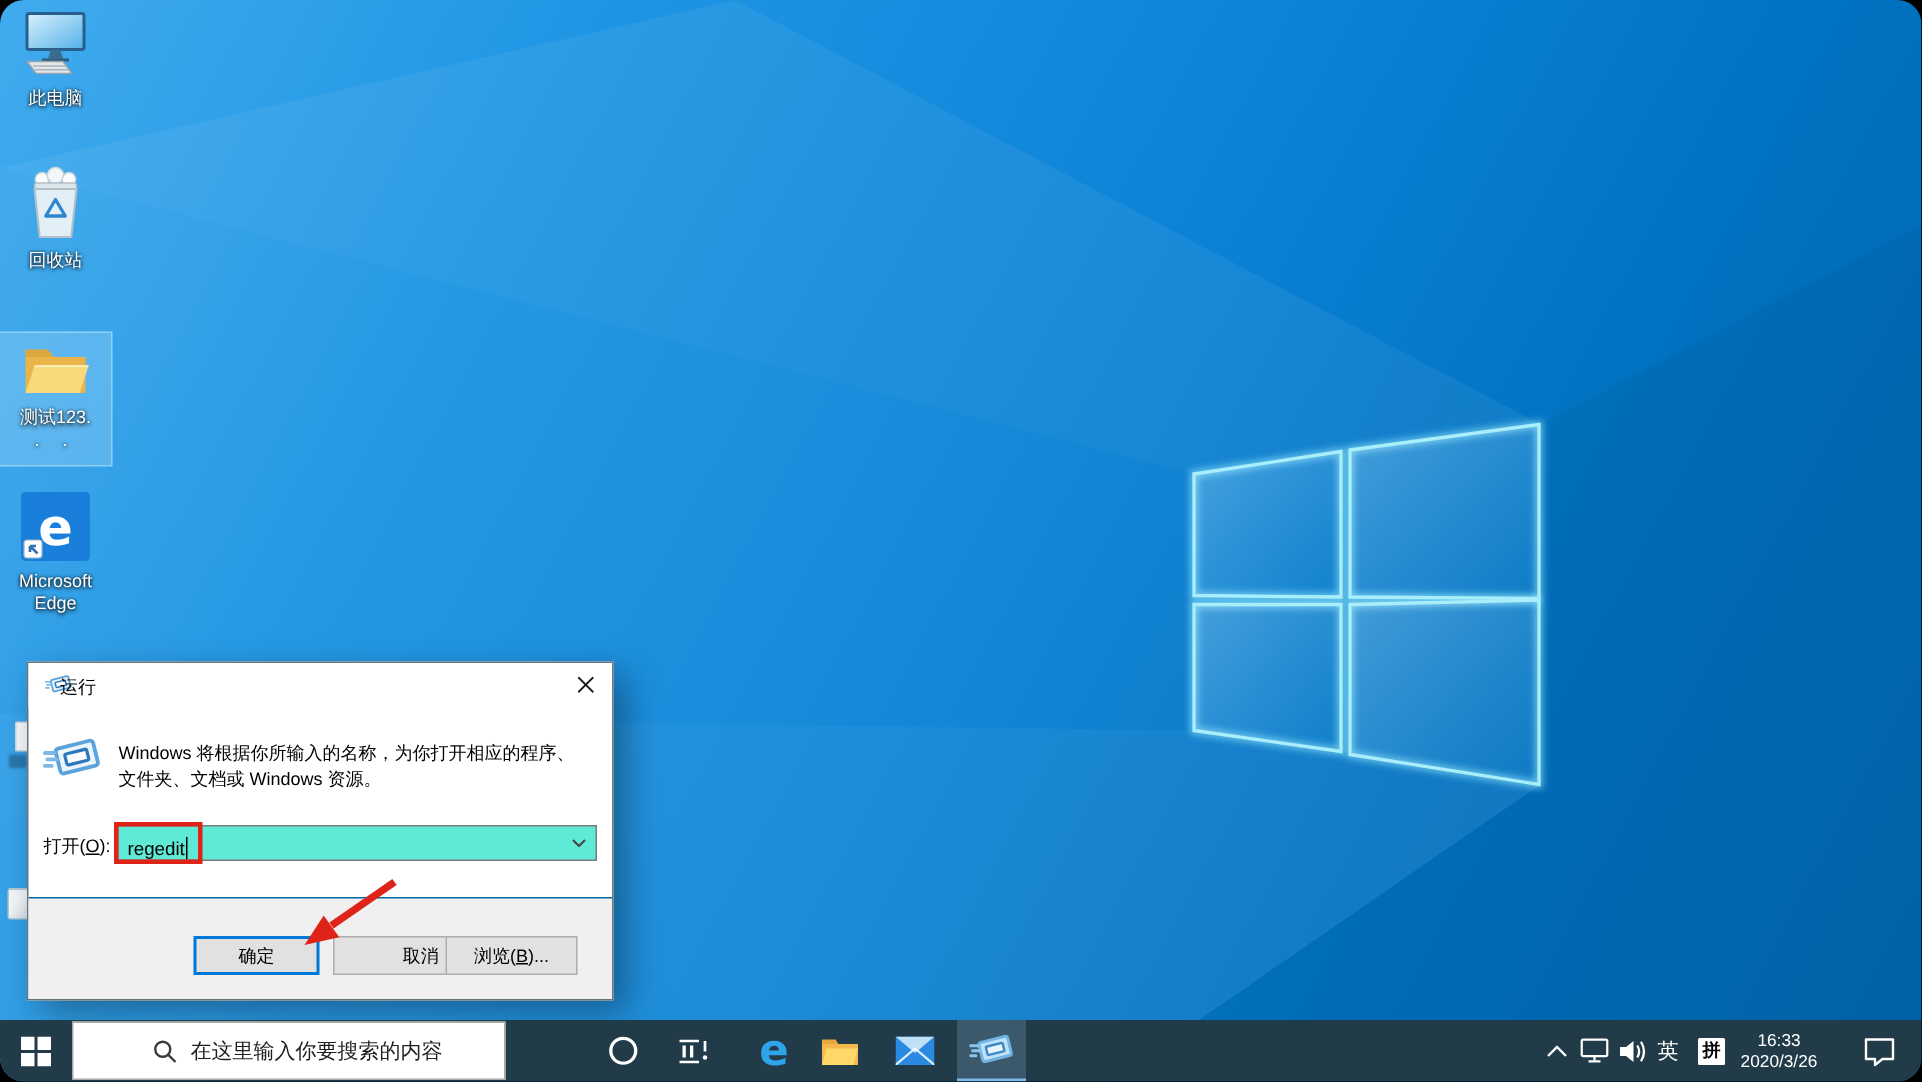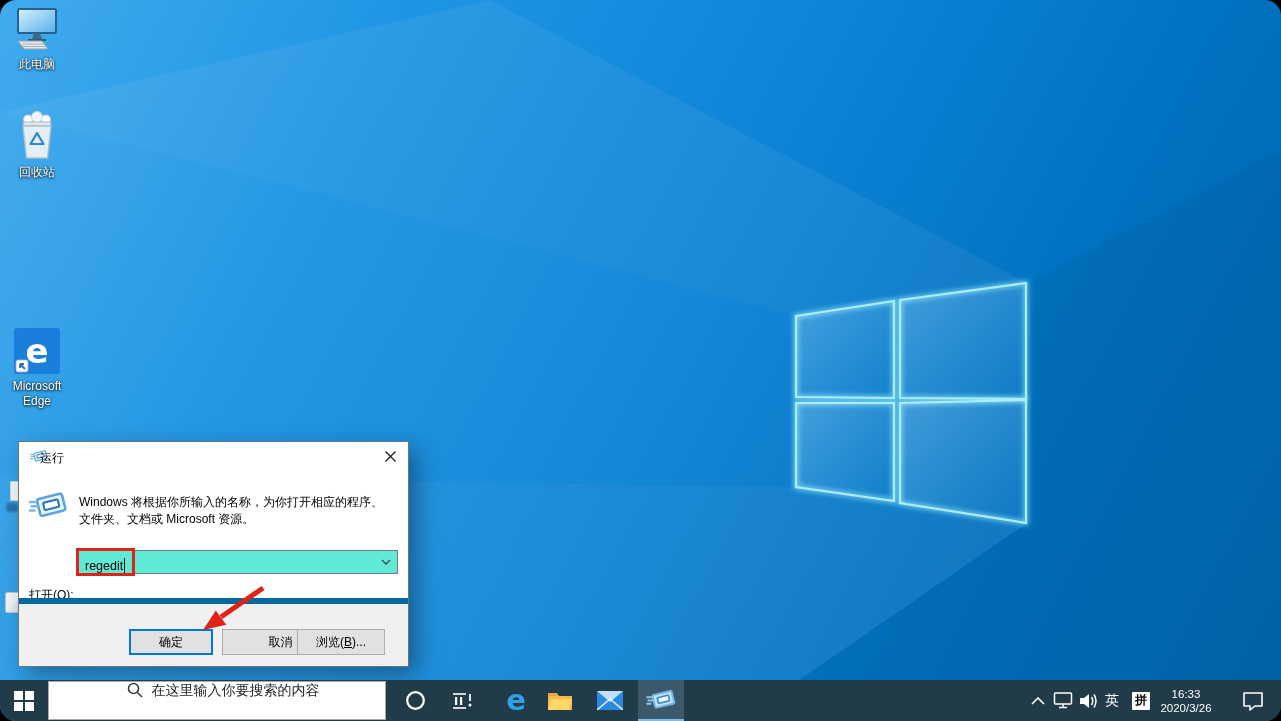--- a/index.html
+++ b/index.html
@@ -16,43 +16,43 @@
   
   .dialog{position:absolute;left:18px;top:441px;width:391px;height:226px;background:#fff;
     border:1px solid #68757d;box-sizing:border-box;z-index:5;
     box-shadow:8px 8px 22px rgba(0,0,0,.35);font-size:12px;color:#000;}
   .dlg-titlebar{position:absolute;left:0;top:0;right:0;height:30px;background:#fff;}
   .dlg-title-icon{position:absolute;left:11px;top:7px;}
   .dlg-title{position:absolute;left:21px;top:8px;font-size:12px;color:#000;}
   .dlg-close{position:absolute;right:0;top:0;width:36px;height:29px;display:flex;align-items:center;justify-content:center;}
   .dlg-body-icon{position:absolute;left:9px;top:48px;}
   .dlg-desc{position:absolute;left:60px;top:52px;line-height:17px;white-space:nowrap;}
-  .dlg-open-label{position:absolute;left:10px;top:114px;margin-top:31px;}
+  .dlg-open-label{position:absolute;left:10px;top:114px;}
   .key-u{text-decoration:underline;}
   .combo{position:absolute;left:59px;top:108px;width:320px;height:24px;background:#5eead4;
     border:1px solid #7a7a7a;box-sizing:border-box;display:flex;align-items:flex-end;}
   .combo-text{margin-left:6px;font-size:12.5px;}
   .caret{display:inline-block;width:1px;height:15px;background:#000;margin-left:1px;vertical-align:-3px;}
   .combo-arrow{position:absolute;right:6px;top:8px;}
-  .dlg-footer{position:absolute;left:0;right:0;top:156px;bottom:0;background:#f0f0f0;border-top:6px solid #0369a1;}
+  .dlg-footer{position:absolute;left:0;right:0;top:156px;bottom:0;background:#f0f0f0;border-top:1px solid #0369a1;}
   .btn{position:absolute;top:25px;height:26px;background:#e1e1e1;border:1px solid #adadad;
     box-sizing:border-box;display:flex;align-items:center;justify-content:center;font-size:12px;color:#000;}
   .btn-ok{left:110px;width:84px;border:2px solid #0078d7;}
   .btn-cancel{left:203px;width:88px;padding-left:29px;}
   .btn-browse{left:278px;width:88px;}
   
   .anno-box{position:absolute;left:76px;top:548px;width:59px;height:28px;box-sizing:border-box;
     border:3px solid #e02318;z-index:9;}
   .anno-arrow{position:absolute;left:0;top:0;z-index:9;pointer-events:none;}
   
   .taskbar{position:absolute;left:0;top:680px;width:1281px;height:41px;background:#213b49;z-index:10;}
   .tb{position:absolute;top:0;height:41px;display:flex;align-items:center;justify-content:center;}
   .tb-start{left:0;width:48px;}
-  .tb-search{left:48px;top:1px;width:338px;height:39px;background:#fff;border:1px solid #a9a9a9;
-    box-sizing:border-box;display:flex;align-items:flex-start;}
+  .tb-search{left:48px;top:1px;width:289px;height:39px;background:#fff;border:1px solid #a9a9a9;
+    box-sizing:border-box;display:flex;align-items:center;}
   .tb-search .mag{margin-left:12px;}
   .tb-search .ph{margin-left:9px;font-size:14px;color:#1f1f1f;}
   .tb-cortana{left:392px;width:46px;}
   .tb-taskview{left:440px;width:46px;}
   .tb-edge{left:494px;width:44px;}
   .tb-folder{left:538px;width:44px;}
   .tb-mail{left:588px;width:44px;}
   .tb-run{left:638px;width:46px;background:rgba(163,209,239,.20);border-bottom:2px solid #79bbed;box-sizing:border-box;}
   .edge-e{font-size:29px;font-weight:bold;color:#2fa3ea;font-family:"DejaVu Sans",sans-serif;line-height:1;}
   .tray-chevron{left:1026px;width:24px;}
@@ -121,20 +121,30 @@
       <circle cx="13" cy="9.5" r="4.5" fill="#fbfcfd" stroke="#c6d2d8"></circle>
       <circle cx="22" cy="7" r="5.5" fill="#f2f6f8" stroke="#c6d2d8"></circle>
       <circle cx="31" cy="9.5" r="4.5" fill="#fbfcfd" stroke="#c6d2d8"></circle>
       <rect x="8" y="12" width="28" height="4" rx="2" fill="#dde6ea" stroke="#b3c0c9"></rect>
       <path d="M8,16 L36,16 L32.5,48 L11.5,48 Z" fill="#eff4f7" fill-opacity="0.93" stroke="#b3c0c9" stroke-width="1.4"></path>
       <polygon points="22,23 28.5,34 15.5,34" fill="none" stroke="#2f86cf" stroke-width="2.2" stroke-linejoin="round"></polygon>
     </svg>
     <div class="lbl">回收站</div>
   </div>
 
+  <div class="dicon selected" style="top:222px;height:88px">
+    <svg width="46" height="38" viewBox="0 0 46 38" style="margin-top:5px">
+      <path d="M3,6 h15 l4,5 h21 v5 h-40 z" fill="#dca73f"></path>
+      <rect x="3" y="11" width="40" height="24" fill="#e9b54a"></rect>
+      <polygon points="3,35 9,17 45,17 39,35" fill="#f9da7b"></polygon>
+      <line x1="9" y1="17" x2="45" y2="17" stroke="#fcecae" stroke-width="1.5"></line>
+    </svg>
+    <div class="lbl">测试123.</div>
+    <div class="lbl" style="letter-spacing:6px">. .</div>
+  </div>
 
   <div class="dicon" style="top:328px">
     <svg width="46" height="46" viewBox="0 0 46 46">
       <rect x="0" y="0" width="46" height="46" rx="3" fill="#1a7edb"></rect>
       <text x="23" y="35" text-anchor="middle" font-size="34" font-weight="bold" fill="#fff" font-family="DejaVu Sans, sans-serif">e</text>
       <rect x="2" y="32" width="12" height="12" rx="2" fill="#fff" stroke="#9fb6c8" stroke-width="0.8"></rect>
       <path d="M11,41 L6,36 M6,36 h4 M6,36 v4" stroke="#2f6fb2" stroke-width="1.8" fill="none"></path>
     </svg>
     <div class="lbl">Microsoft</div>
     <div class="lbl">Edge</div>
@@ -169,21 +179,21 @@
         <rect x="9" y="6" width="24" height="16" rx="2" fill="#eaf5fd" stroke="#5ba3da" stroke-width="2.4"></rect>
         <rect x="14" y="10.5" width="14" height="7" rx="1" fill="#fff" stroke="#2e79ba" stroke-width="2"></rect>
       </g>
       <rect x="0" y="10" width="8" height="2.4" rx="1" fill="#7cb9e6"></rect>
       <rect x="1.5" y="14" width="8" height="2.4" rx="1" fill="#7cb9e6"></rect>
       <rect x="0" y="18" width="6.5" height="2.4" rx="1" fill="#7cb9e6"></rect>
     </svg>
 
     <div class="dlg-desc">
       <div>Windows 将根据你所输入的名称，为你打开相应的程序、</div>
-      <div>文件夹、文档或 Microsoft 资源。</div>
+      <div>文件夹、文档或 Windows 资源。</div>
     </div>
 
     <div class="dlg-open-label"><span>打开(</span><span class="key-u">O</span><span>):</span></div>
 
     <div class="combo">
       <span class="combo-text">regedit</span>
         <span class="caret"></span>
       <svg class="combo-arrow" width="10" height="6" viewBox="0 0 10 6">
         <polyline points="1,1 5,5 9,1" stroke="#444" stroke-width="1.3" fill="none"></polyline>
       </svg>

